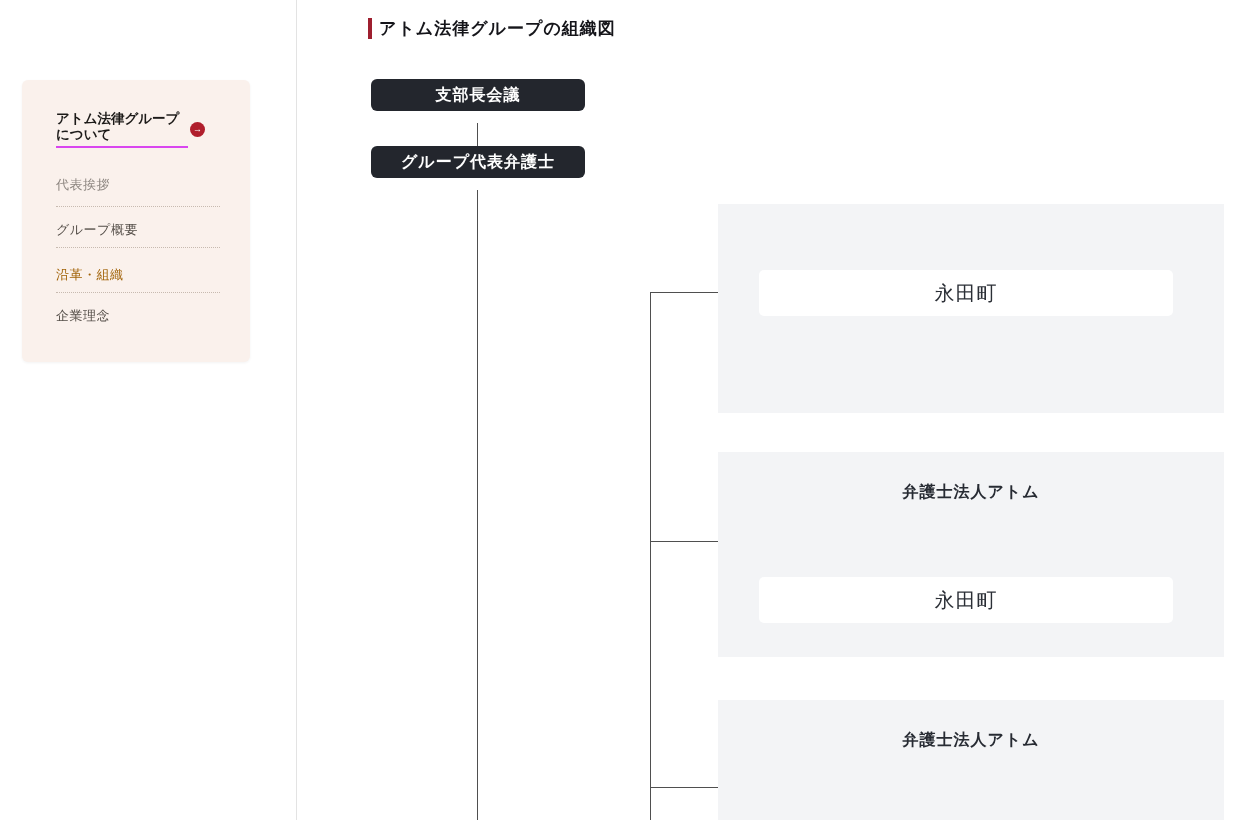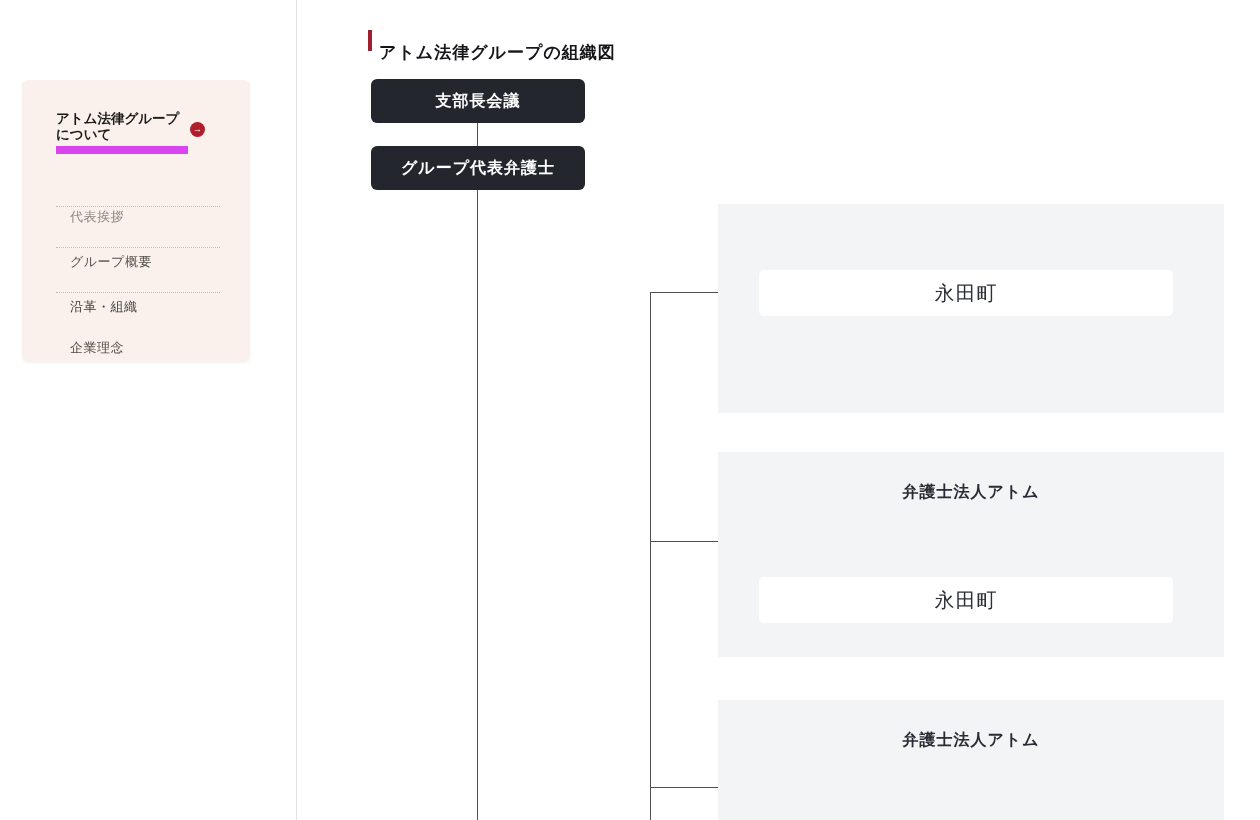--- a/index.html
+++ b/index.html
@@ -4,45 +4,45 @@
 <style>
   * { margin:0; padding:0; box-sizing:border-box; }
   html,body { width:1260px; height:820px; background:#ffffff; overflow:hidden; position:relative;
               font-family:"Liberation Sans","DejaVu Sans",sans-serif; }
 
   
   .sidebar { position:absolute; left:22px; top:80px; width:228px; height:282px;
              background:#faf1ec; border-radius:6px; box-shadow:0 1px 3px rgba(0,0,0,0.05); }
   .sb-title { position:absolute; left:34px; top:31px; width:132px; display:block;
               font-size:13.5px; font-weight:700; line-height:15.5px; color:#1c1a18;
-              text-decoration:none; border-bottom:8px solid #d946ef; padding-bottom:4px; cursor:pointer; }
+              text-decoration:none; border-bottom:2px solid #d946ef; padding-bottom:4px; cursor:pointer; }
   .arrow-circle { position:absolute; left:168px; top:42px; width:15px; height:15px;
                   background:#b01e2c; border-radius:50%; color:#ffffff; font-size:9px; line-height:15px;
                   text-align:center; font-weight:700; }
-  .sb-item { position:absolute; left:48px; font-size:13px; letter-spacing:0.5px;
-             text-decoration:none; color:#544e48; cursor:pointer;margin-top:32px; }
+  .sb-item { position:absolute; left:34px; font-size:13px; letter-spacing:0.5px;
+             text-decoration:none; color:#544e48; cursor:pointer; }
   .sb-item.muted  { color:#8d8680; }
-  .sb-item.active { color:#404040;text-align:center; }
+  .sb-item.active { color:#a16207;text-align:center; }
   .sb-dotted { position:absolute; left:34px; width:164px; height:0;
                border-top:1px dotted #c7bab0; }
 
   
   .v-divider { position:absolute; left:296px; top:0; width:1px; height:820px; background:#e3e3e3; }
 
   
   .page-title { position:absolute; left:368px; top:17px; display:flex; align-items:center; }
   .title-bar { width:4px; height:21px; background:#9e1f2f; margin-right:7px; }
-  .title-text { font-size:17px; font-weight:700; color:#15151a; letter-spacing:1px;margin-top:24px; }
+  .title-text { font-size:17px; font-weight:700; color:#15151a; letter-spacing:1px; }
 
   
   .line { position:absolute; background:#4f4f4f; }
   .node-dark { position:absolute; background:#23262d; border-radius:6px; color:#ffffff;
                display:flex; align-items:center; justify-content:center;
                font-size:16px; font-weight:700; letter-spacing:1px; }
-  .top-node { left:371px; width:214px; height:44px; }
+  .top-node { left:371px; width:214px; height:32px; }
 
   .panel { position:absolute; left:718px; width:506px; background:#f3f4f6; }
   .panel-title { position:absolute; left:0; top:30px; width:100%; text-align:center;
                  font-size:16px; font-weight:700; color:#272b33; letter-spacing:1px; }
   .pnode { position:absolute; left:41px; width:414px; height:46px; border-radius:5px;
            display:flex; align-items:center; justify-content:center;
            font-size:20px; letter-spacing:1px; }
   .pnode.light { background:#ffffff; color:#2b2f36; font-weight:500; }
   .pnode.dark  { background:#23262d; color:#ffffff; font-weight:700; }
   .pnode.row1 { top:66px; }

